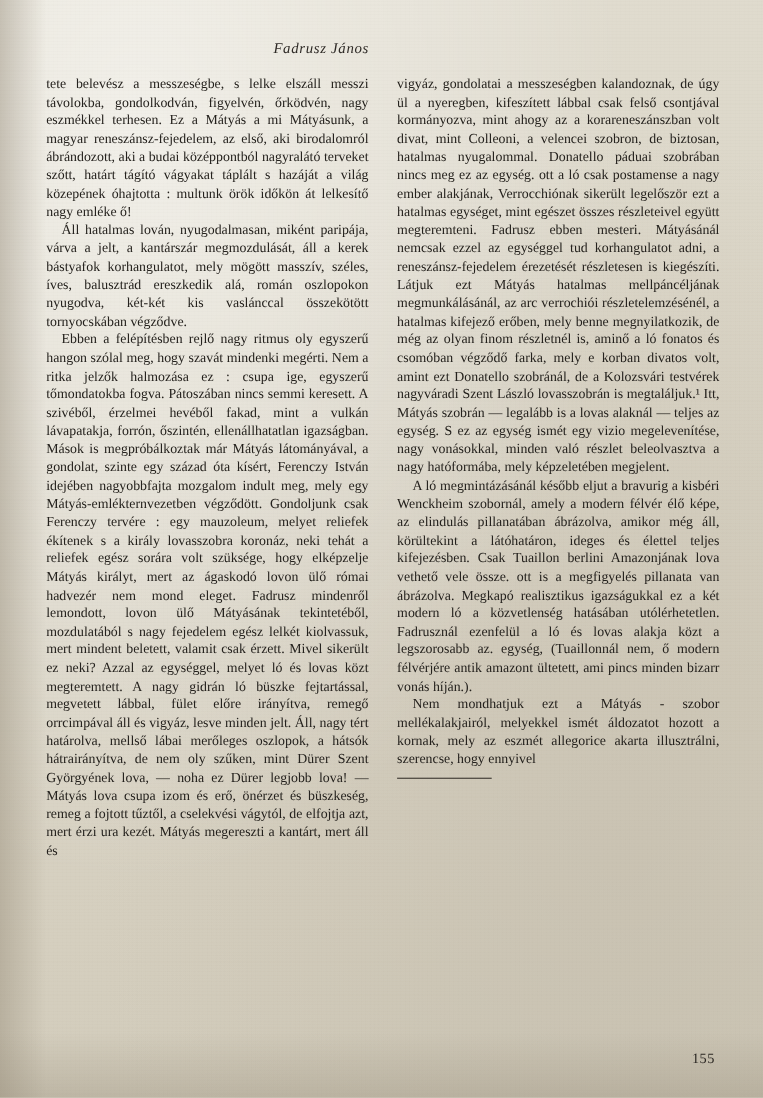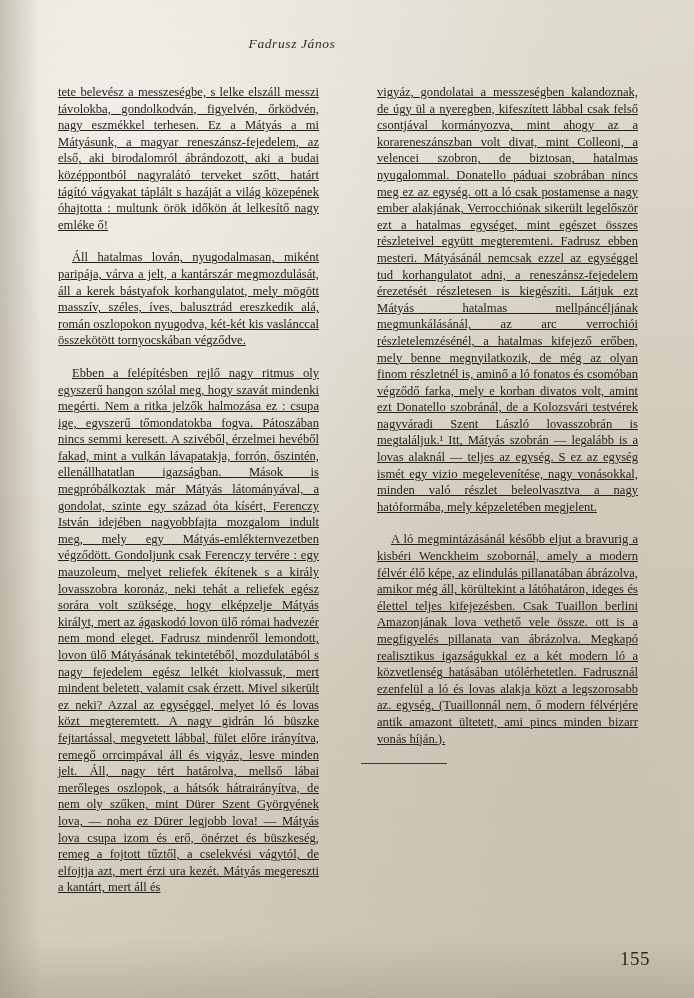--- a/index.html
+++ b/index.html
@@ -75,23 +75,22 @@
     width: 293px;
     font-size: 12.6px;
     line-height: 16.6px;
     text-align: justify;
     text-justify: inter-word;
     color: #24211d;
     -webkit-hyphens: auto;
     hyphens: auto;
   }
   .col p {
-    margin: 16px;
+    margin: 0;
     text-indent: 14px;
-    text-decoration: underline;
   }
   .col p.noindent {
     text-indent: 0;
   }
   .footnote-rule {
     width: 86px;
     height: 1px;
     background: #3a352f;
     margin: 8px 0 4px 0;
   }
@@ -102,21 +101,21 @@
     text-indent: 10px;
     color: #2b2722;
   }
   .footnote sup {
     font-size: 8.5px;
   }
   .page-number {
     position: absolute;
     right: 44px;
     bottom: 28px;
-    font-size: 19px;
+    font-size: 13px;
     color: #2b2722;
     letter-spacing: 0.5px;
   }
 </style>
 </head>
 <body>
 
 <div class="page">
   <div class="grain"></div>
   <div class="smudge-left"></div>
@@ -126,19 +125,20 @@
 
   <div class="columns">
     <div class="col">
       <p class="noindent">tete belevész a messzeségbe, s lelke elszáll messzi távolokba, gondolkodván, figyelvén, őrködvén, nagy eszmékkel terhesen. Ez a Mátyás a mi Mátyásunk, a magyar reneszánsz-fejedelem, az első, aki birodalomról ábrándozott, aki a budai középpontból nagyralátó terveket szőtt, határt tágító vágyakat táplált s hazáját a világ közepének óhajtotta : multunk örök időkön át lelkesítő nagy emléke ő!</p>
       <p>Áll hatalmas lován, nyugodalmasan, miként paripája, várva a jelt, a kantárszár megmozdulását, áll a kerek bástyafok korhangulatot, mely mögött masszív, széles, íves, balusztrád ereszkedik alá, román oszlopokon nyugodva, két-két kis vaslánccal összekötött tornyocskában végződve.</p>
       <p>Ebben a felépítésben rejlő nagy ritmus oly egyszerű hangon szólal meg, hogy szavát mindenki megérti. Nem a ritka jelzők halmozása ez : csupa ige, egyszerű tőmondatokba fogva. Pátoszában nincs semmi keresett. A szivéből, érzelmei hevéből fakad, mint a vulkán lávapatakja, forrón, őszintén, ellenállhatatlan igazságban. Mások is megpróbálkoztak már Mátyás látományával, a gondolat, szinte egy század óta kísért, Ferenczy István idejében nagyobbfajta mozgalom indult meg, mely egy Mátyás-emlékternvezetben végződött. Gondoljunk csak Ferenczy tervére : egy mauzoleum, melyet reliefek ékítenek s a király lovasszobra koronáz, neki tehát a reliefek egész sorára volt szüksége, hogy elképzelje Mátyás királyt, mert az ágaskodó lovon ülő római hadvezér nem mond eleget. Fadrusz mindenről lemondott, lovon ülő Mátyásának tekintetéből, mozdulatából s nagy fejedelem egész lelkét kiolvassuk, mert mindent beletett, valamit csak érzett. Mivel sikerült ez neki? Azzal az egységgel, melyet ló és lovas közt megteremtett. A nagy gidrán ló büszke fejtartással, megvetett lábbal, fület előre irányítva, remegő orrcimpával áll és vigyáz, lesve minden jelt. Áll, nagy tért határolva, mellső lábai merőleges oszlopok, a hátsók hátrairányítva, de nem oly szűken, mint Dürer Szent Györgyének lova, — noha ez Dürer legjobb lova! — Mátyás lova csupa izom és erő, önérzet és büszkeség, remeg a fojtott tűztől, a cselekvési vágytól, de elfojtja azt, mert érzi ura kezét. Mátyás megereszti a kantárt, mert áll és</p>
     </div>
     <div class="col">
       <p class="noindent">vigyáz, gondolatai a messzeségben kalandoznak, de úgy ül a nyeregben, kifeszített lábbal csak felső csontjával kormányozva, mint ahogy az a korareneszánszban volt divat, mint Colleoni, a velencei szobron, de biztosan, hatalmas nyugalommal. Donatello páduai szobrában nincs meg ez az egység. ott a ló csak postamense a nagy ember alakjának, Verrocchiónak sikerült legelőször ezt a hatalmas egységet, mint egészet összes részleteivel együtt megteremteni. Fadrusz ebben mesteri. Mátyásánál nemcsak ezzel az egységgel tud korhangulatot adni, a reneszánsz-fejedelem érezetését részletesen is kiegészíti. Látjuk ezt Mátyás hatalmas mellpáncéljának megmunkálásánál, az arc verrochiói részletelemzésénél, a hatalmas kifejező erőben, mely benne megnyilatkozik, de még az olyan finom részletnél is, aminő a ló fonatos és csomóban végződő farka, mely e korban divatos volt, amint ezt Donatello szobránál, de a Kolozsvári testvérek nagyváradi Szent László lovasszobrán is megtaláljuk.¹ Itt, Mátyás szobrán — legalább is a lovas alaknál — teljes az egység. S ez az egység ismét egy vizio megelevenítése, nagy vonásokkal, minden való részlet beleolvasztva a nagy hatóformába, mely képzeletében megjelent.</p>
       <p>A ló megmintázásánál később eljut a bravurig a kisbéri Wenckheim szobornál, amely a modern félvér élő képe, az elindulás pillanatában ábrázolva, amikor még áll, körültekint a látóhatáron, ideges és élettel teljes kifejezésben. Csak Tuaillon berlini Amazonjának lova vethető vele össze. ott is a megfigyelés pillanata van ábrázolva. Megkapó realisztikus igazságukkal ez a két modern ló a közvetlenség hatásában utólérhetetlen. Fadrusznál ezenfelül a ló és lovas alakja közt a legszorosabb az. egység, (Tuaillonnál nem, ő modern félvérjére antik amazont ültetett, ami pincs minden bizarr vonás híján.).</p>
+      <p>Nem mondhatjuk ezt a Mátyás - szobor mellékalakjairól, melyekkel ismét áldozatot hozott a kornak, mely az eszmét allegorice akarta illusztrálni, szerencse, hogy ennyivel</p>
 
       <div class="footnote-rule"></div>
     </div>
   </div>
 
   <div class="page-number">155</div>
 </div>
 
 </body></html>

